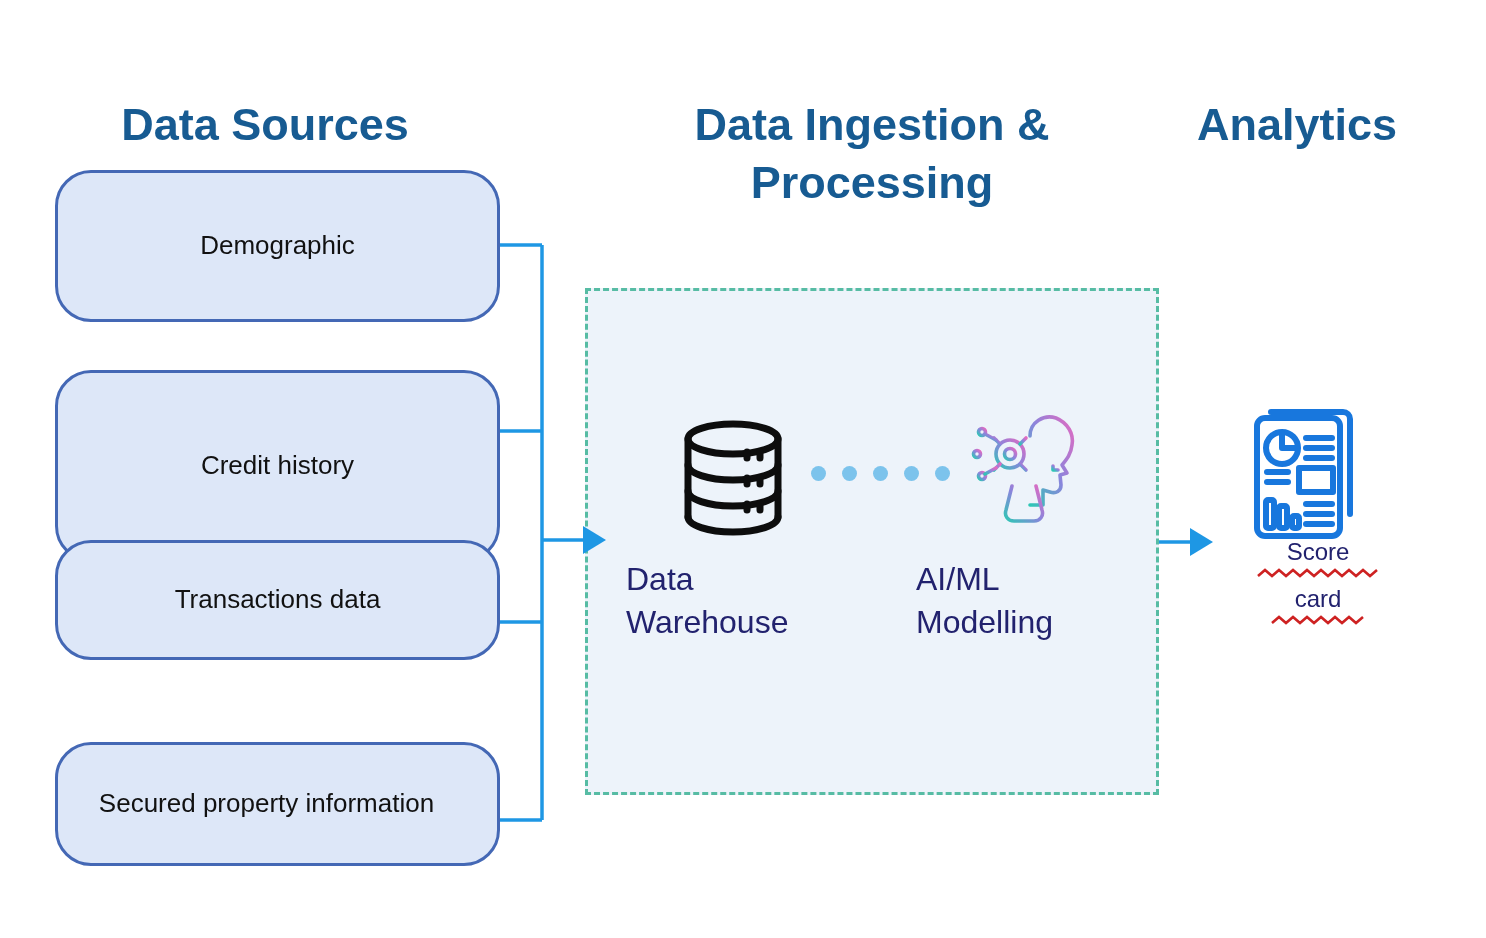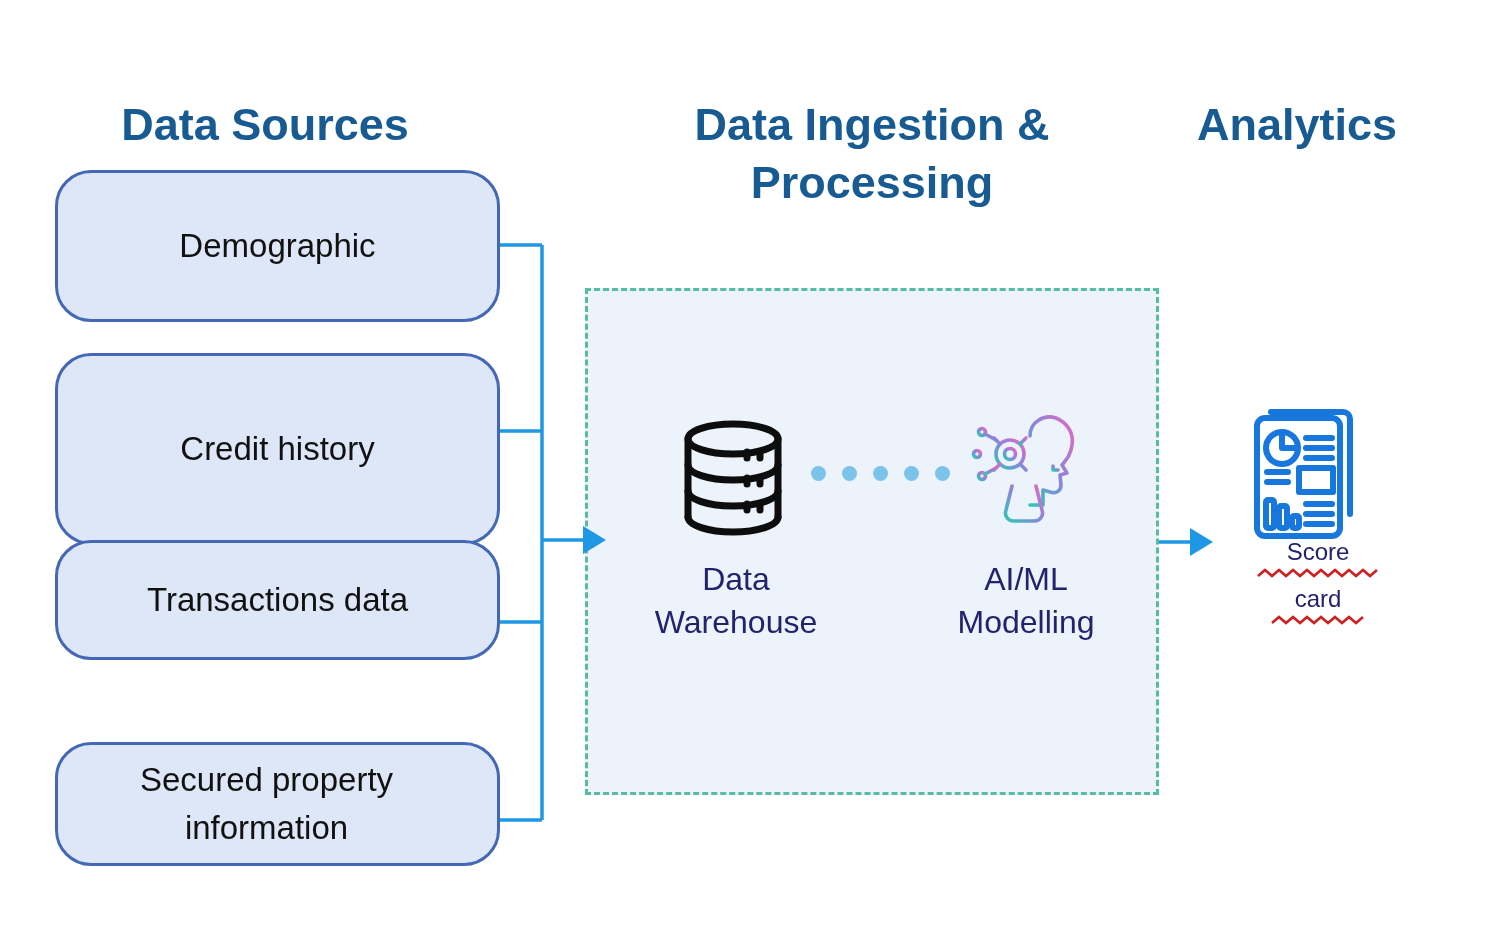--- a/index.html
+++ b/index.html
@@ -42,27 +42,27 @@
     position:absolute;
     left:55px;
     width:445px;
     background:var(--box-fill);
     border:3px solid var(--box-border);
     border-radius:36px;
     display:flex;
     align-items:center;
     justify-content:center;
     text-align:center;
-    font-size:33px;
+    font-size:26px;
     line-height:1.45;
     color:var(--box-text);
     padding:0 36px;
   }
   .b0{top:170px;height:152px;}
-  .b1{top:353px;height:192px;}
+  .b1{top:370px;height:192px;}
   .b2{top:540px;height:120px;}
   .b3{top:742px;height:124px;padding-left:14px;}
 
   .process-zone{
     position:absolute;
     left:585px;top:288px;
     width:574px;height:507px;
     border:3px dashed var(--dashed-border);
     background:var(--dashed-fill);
   }
@@ -74,21 +74,20 @@
     color:var(--connector);
   }
   .icon{position:absolute;}
   .icon-db{left:681px;top:418px;width:104px;height:120px;color:var(--db-icon);}
   .icon-aiml{left:970px;top:410px;width:112px;height:120px;}
   .icon-score{left:1253px;top:402px;width:102px;height:138px;color:var(--scorecard-blue);}
 
   .node-label{
     position:absolute;
     width:220px;
-    text-align:center;
     font-size:32px;
     line-height:1.33;
     color:var(--node-label);
   }
   .lbl-warehouse{left:626px;top:558px;}
   .lbl-aiml{left:916px;top:558px;}
   .node-label span{display:block;}
 
   .dots-row{
     position:absolute;

